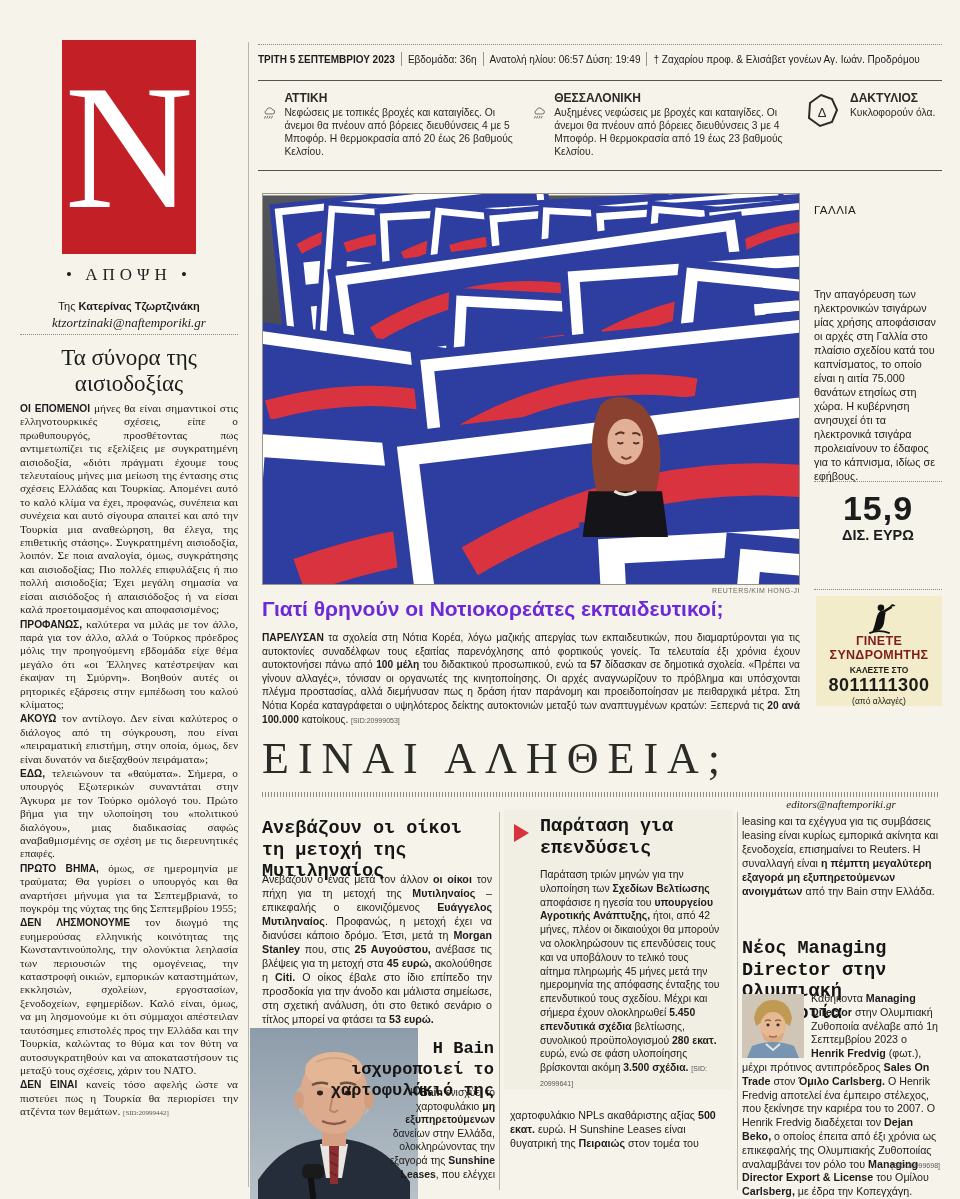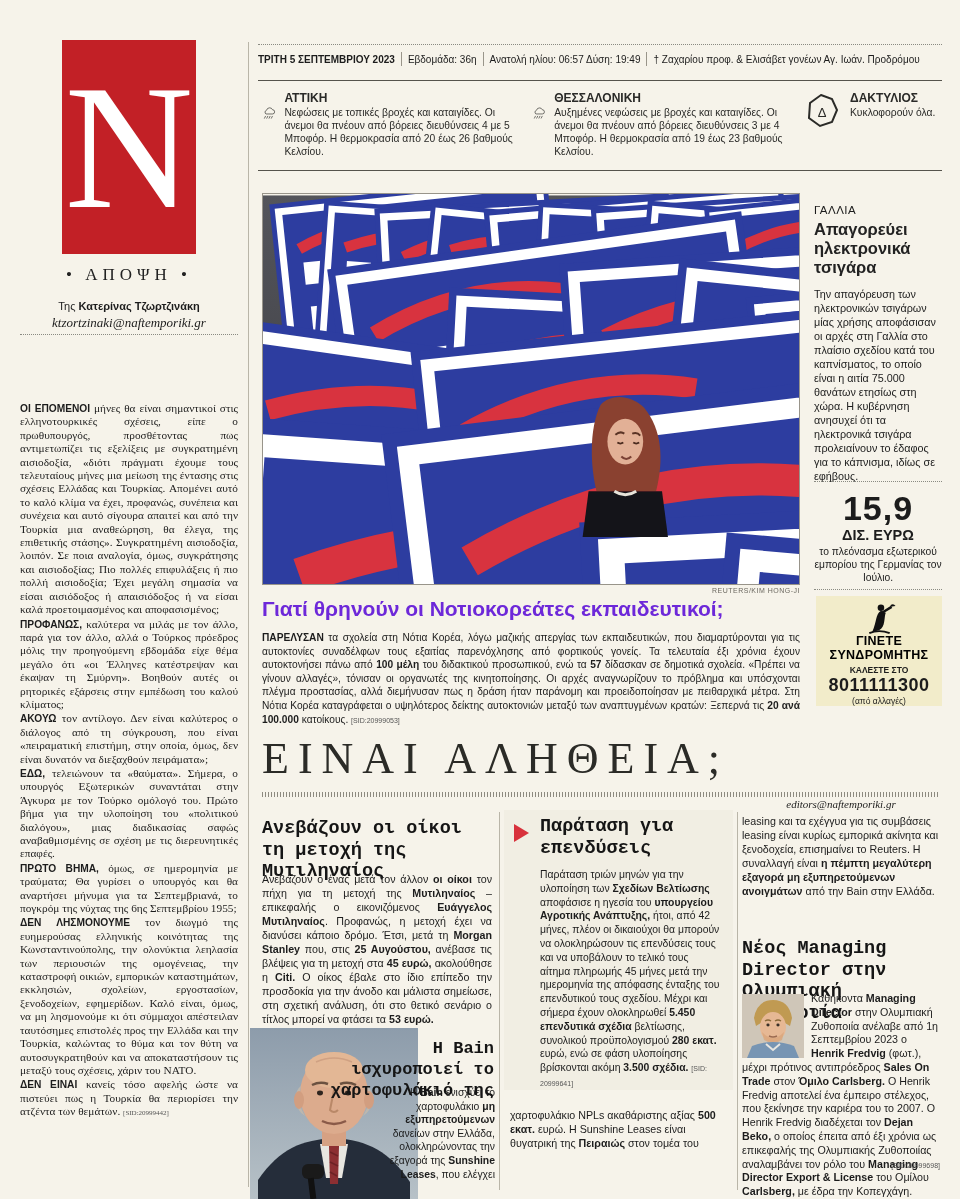--- a/index.html
+++ b/index.html
@@ -40,21 +40,21 @@
   
   .fr{left:814px;width:128px;}
   .kicker{top:204px;font-weight:normal;font-size:11.5px;letter-spacing:.5px;}
   .fr-head{top:220px;font-size:16.5px;line-height:19px;font-weight:bold;color:#222;}
   .fr-body{top:287px;font-size:10.8px;line-height:14px;}
   .stat-v{top:489px;font-size:34px;font-weight:bold;letter-spacing:1px;}
   .stat-u{top:527px;font-size:14.5px;font-weight:bold;}
   .stat-c{top:546px;font-size:10.3px;line-height:12.8px;}
   .subbox{left:816px;top:596px;width:126px;height:110px;background:#f2ecca;
           display:flex;flex-direction:column;align-items:center;padding-top:6px;box-sizing:border-box;}
-  .sub-blue{color:#000000;font-weight:bold;font-size:12.5px;line-height:13.5px;letter-spacing:.3px;}
+  .sub-blue{color:#7f1d1d;font-weight:bold;font-size:12.5px;line-height:13.5px;letter-spacing:.3px;}
   .sub-call{font-size:8.5px;font-weight:bold;margin-top:3px;}
   .sub-phone{font-size:18px;font-weight:bold;letter-spacing:.5px;}
   .sub-note{font-size:8.5px;}
   
   .banner{left:262px;top:733px;width:560px;font-size:44px;letter-spacing:9px;color:#2b2b27;text-align:left;}
   .t-email{left:742px;top:798px;width:198px;text-align:center;font-style:italic;font-size:11px;}
   .hatch{left:262px;top:792px;width:678px;height:5px;
          background:repeating-linear-gradient(90deg,#8d8a80 0 1px,transparent 1px 3px);}
   
   .c2panel{left:504px;top:810px;width:229px;height:280px;background:#f1eee3;}
@@ -72,20 +72,21 @@
 
 <div class="page">
 
   <div class="abs logo-box">
     <span class="logo-n">N</span>
   </div>
   <div class="abs apopsi ctr serif">• ΑΠΟΨΗ •</div>
   <div class="abs author ctr sans"><span>Της </span><b>Κατερίνας Τζωρτζινάκη</b></div>
   <div class="abs email ctr serif">ktzortzinaki@naftemporiki.gr</div>
   <div class="abs dotted" style="left:20px;top:334px;width:218px;"></div>
+  <div class="abs op-title ctr serif">Τα σύνορα της αισιοδοξίας</div>
   <div class="abs op-body just serif">
     <p><b>ΟΙ ΕΠΟΜΕΝΟΙ</b><span> μήνες θα είναι σημαντικοί στις ελληνοτουρκικές σχέσεις, είπε ο πρωθυπουργός, προσθέτοντας πως αντιμετωπίζει τις εξελίξεις με συγκρατημένη αισιοδοξία, «διότι πράγματι έχουμε τους τελευταίους μήνες μια μείωση της έντασης στις σχέσεις Ελλάδας και Τουρκίας. Απομένει αυτό το καλό κλίμα να έχει, προφανώς, συνέπεια και συνέχεια και αυτό σίγουρα απαιτεί και από την Τουρκία μια αναθεώρηση, θα έλεγα, της επιθετικής στάσης». Συγκρατημένη αισιοδοξία, λοιπόν. Σε ποια αναλογία, όμως, συγκράτησης και αισιοδοξίας; Πιο πολλές επιφυλάξεις ή πιο πολλή αισιοδοξία; Έχει μεγάλη σημασία να είσαι αισιόδοξος ή απαισιόδοξος ή να είσαι καλά προετοιμασμένος και αποφασισμένος;</span></p>
     <p><b>ΠΡΟΦΑΝΩΣ,</b><span> καλύτερα να μιλάς με τον άλλο, παρά για τον άλλο, αλλά ο Τούρκος πρόεδρος μόλις την προηγούμενη εβδομάδα είχε θέμα μεγάλο ότι «οι Έλληνες κατέστρεψαν και έκαψαν τη Σμύρνη». Βοηθούν αυτές οι ρητορικές εξάρσεις στην εμπέδωση του καλού κλίματος;</span></p>
     <p><b>ΑΚΟΥΩ</b><span> τον αντίλογο. Δεν είναι καλύτερος ο διάλογος από τη σύγκρουση, που είναι «πειραματική επιστήμη, στην οποία, όμως, δεν είναι δυνατόν να διεξαχθούν πειράματα»;</span></p>
     <p><b>ΕΔΩ,</b><span> τελειώνουν τα «θαύματα». Σήμερα, ο υπουργός Εξωτερικών συναντάται στην Άγκυρα με τον Τούρκο ομόλογό του. Πρώτο βήμα για την υλοποίηση του «πολιτικού διαλόγου», μιας διαδικασίας σαφώς αναβαθμισμένης σε σχέση με τις διερευνητικές επαφές.</span></p>
     <p><b>ΠΡΩΤΟ ΒΗΜΑ,</b><span> όμως, σε ημερομηνία με τραύματα; Θα γυρίσει ο υπουργός και θα αναρτήσει μήνυμα για τα Σεπτεμβριανά, το πογκρόμ της νύχτας της 6ης Σεπτεμβρίου 1955;</span></p>
     <p><b>ΔΕΝ ΛΗΣΜΟΝΟΥΜΕ</b><span> τον διωγμό της ευημερούσας ελληνικής κοινότητας της Κωνσταντινούπολης, την ολονύκτια λεηλασία των περιουσιών της ομογένειας, την καταστροφή οικιών, εμπορικών καταστημάτων, εκκλησιών, σχολείων, εργοστασίων, ξενοδοχείων, εφημερίδων. Καλό είναι, όμως, να μη λησμονούμε κι ότι σύμμαχοι απέστειλαν ταυτόσημες επιστολές προς την Ελλάδα και την Τουρκία, καλώντας το θύμα και τον θύτη να αυτοσυγκρατηθούν και να αποκαταστήσουν τις μεταξύ τους σχέσεις, χάριν του ΝΑΤΟ.</span></p>
     <p><span><b>ΔΕΝ ΕΙΝΑΙ</b><span> κανείς τόσο αφελής ώστε να πιστεύει πως η Τουρκία θα περιορίσει την ατζέντα των θεμάτων. </span></span> <span class="sid">[SID:20999442]</span></p>
   </div>
   <div class="abs vrule" style="left:248px;top:42px;height:1145px;"></div>
@@ -237,26 +238,24 @@
         <path d="M34 102 q11 7 22 0" stroke="#e7e4da" stroke-width="3" fill="none"></path>
       </g>
     </svg>
   </div>
   <div class="abs credit">REUTERS/KIM HONG-JI</div>
 
   <div class="abs k-head sans">Γιατί θρηνούν οι Νοτιοκορεάτες εκπαιδευτικοί;</div>
   <div class="abs k-body just sans"><span><b>ΠΑΡΕΛΥΣΑΝ</b><span> τα σχολεία στη Νότια Κορέα, λόγω μαζικής απεργίας των εκπαιδευτικών, που διαμαρτύρονται για τις αυτοκτονίες συναδέλφων τους εξαιτίας παρενόχλησης από φορτικούς γονείς. Τα τελευταία έξι χρόνια έχουν αυτοκτονήσει πάνω από </span><b>100 μέλη</b><span> του διδακτικού προσωπικού, ενώ τα </span><b>57</b><span> δίδασκαν σε δημοτικά σχολεία. «Πρέπει να γίνουν αλλαγές», τόνισαν οι οργανωτές της κινητοποίησης. Οι αρχές αναγνωρίζουν το πρόβλημα και υπόσχονται πλέγμα προστασίας, αλλά διεμήνυσαν πως η δράση ήταν παράνομη και προειδοποίησαν με πειθαρχικά μέτρα. Στη Νότια Κορέα καταγράφεται ο υψηλότερος δείκτης αυτοκτονιών μεταξύ των αναπτυγμένων κρατών: Ξεπερνά τις </span><b>20 ανά 100.000</b><span> κατοίκους. </span></span><span class="sid">[SID:20999053]</span></div>
 
   <div class="abs fr kicker sans">ΓΑΛΛΙΑ</div>
-  <div class="abs fr fr-head sans">Απαγορεύει ηλεκτρονικά τσιγάρα</div>
   <div class="abs fr fr-body sans">Την απαγόρευση των ηλεκτρονικών τσιγάρων μίας χρήσης αποφάσισαν οι αρχές στη Γαλλία στο πλαίσιο σχεδίου κατά του καπνίσματος, το οποίο είναι η αιτία 75.000 θανάτων ετησίως στη χώρα. Η κυβέρνηση ανησυχεί ότι τα ηλεκτρονικά τσιγάρα προλειαίνουν το έδαφος για το κάπνισμα, ιδίως σε εφήβους.</div>
   <div class="abs dotted" style="left:814px;top:481px;width:128px;"></div>
   <div class="abs fr stat-v ctr">15,9</div>
   <div class="abs fr stat-u ctr">ΔΙΣ. ΕΥΡΩ</div>
-  <div class="abs fr stat-c ctr">το πλεόνασμα εξωτερικού εμπορίου της Γερμανίας τον Ιούλιο.</div>
   <div class="abs dotted" style="left:814px;top:589px;width:128px;"></div>
 
   <div class="abs subbox">
     <svg width="40" height="34" viewBox="0 0 40 34">
       <circle cx="22" cy="6" r="3.4" fill="#111"></circle>
       <path d="M22 9 C16 13 18 20 13 31 L20 29 C27 26 25 15 27 11 Z" fill="#111"></path>
       <path d="M23 11 L33 5" stroke="#111" stroke-width="2.5"></path>
       <path d="M32 3 q3 -2 5 1 l-5 1 Z" fill="#111"></path>
       <path d="M10 32 Q20 28 31 32" stroke="#111" stroke-width="2" fill="none"></path>
     </svg>

